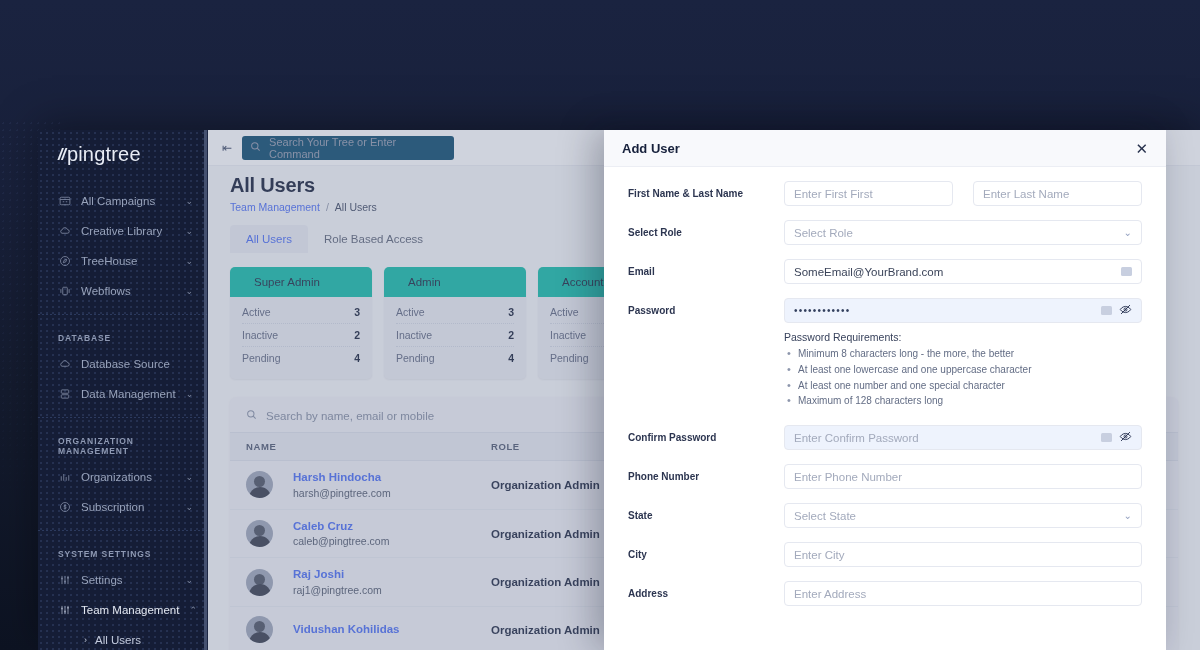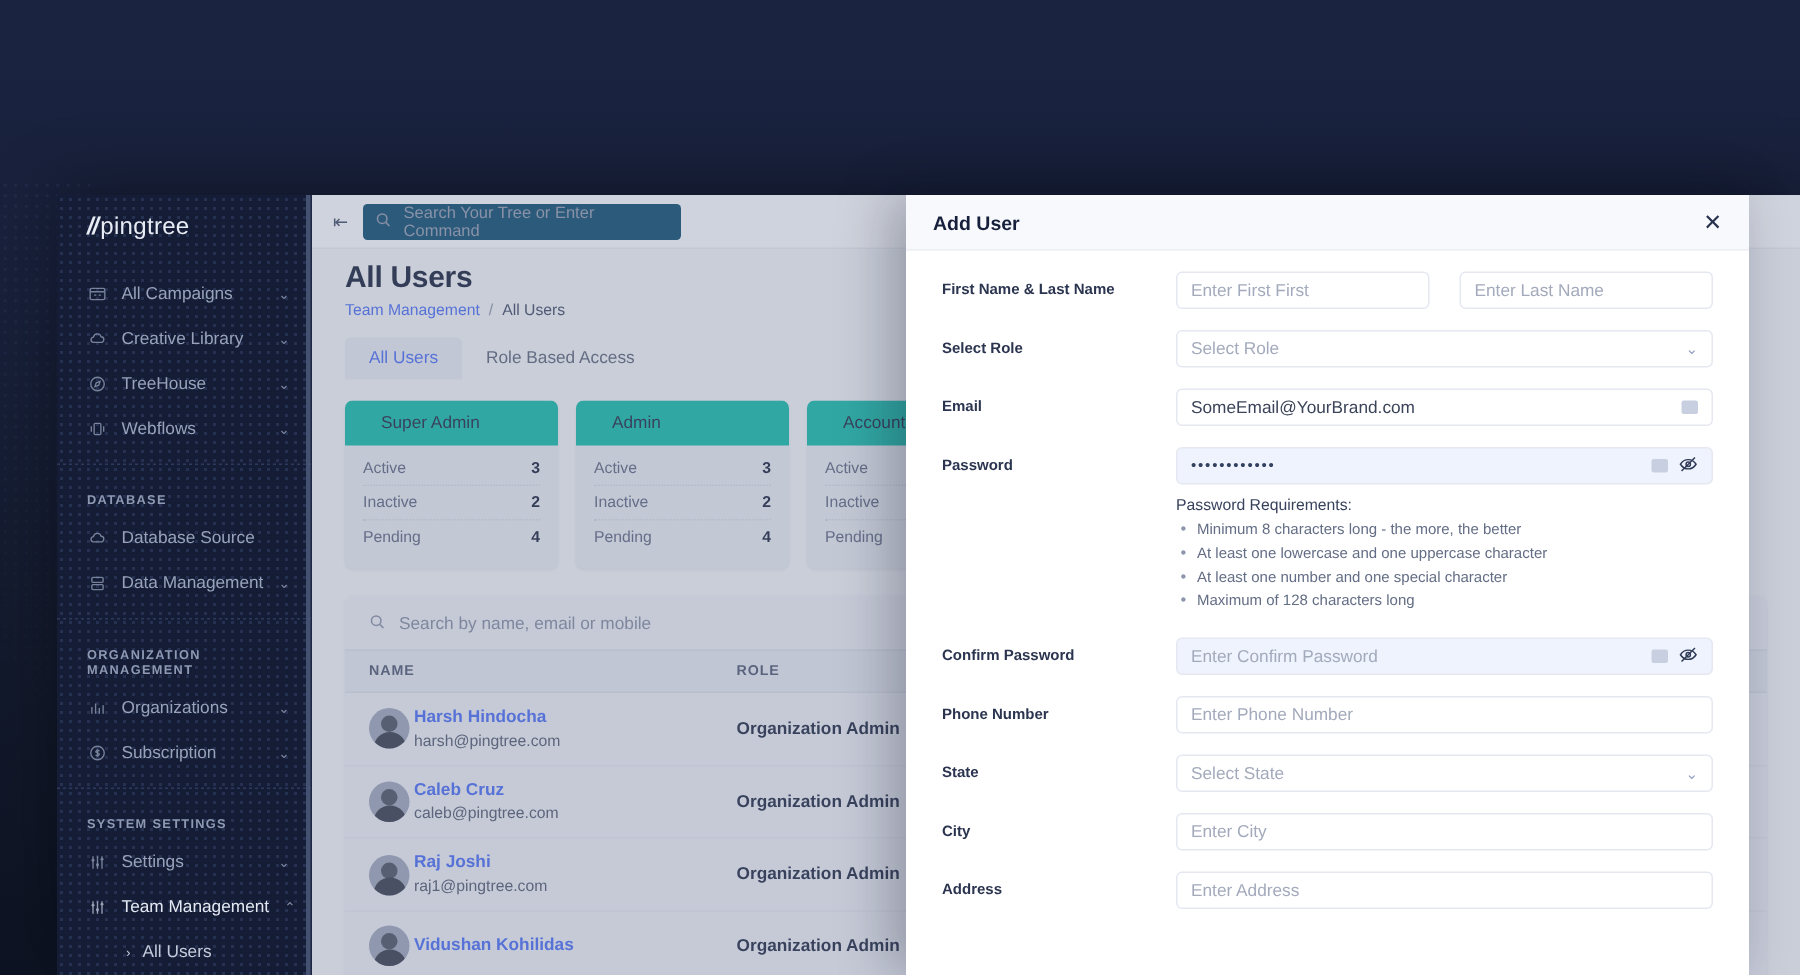--- a/index.html
+++ b/index.html
@@ -43,21 +43,21 @@
   .sidebar {
     width: 170px; flex: 0 0 170px; height: 520px;
     background: #151d36;
     background-image: radial-gradient(rgba(80,100,150,.28) 1px, transparent 1px);
     background-size: 6px 6px;
     position: relative; color: #9aa5bd;
     border-right: 1px solid #1d2744;
   }
   .logo { padding: 13px 0 0 20px; display:flex; align-items:center; gap:2px; }
   .logo-slash { color:#e8ecf5; font-size:16px; font-weight:700; letter-spacing:-1px; font-style: italic; }
-  .logo-text { color:#e8ecf5; font-size:16px; letter-spacing:.2px; }
+  .logo-text { color:#e8ecf5; font-size:20px; letter-spacing:.2px; }
   .nav { margin-top: 20px; }
   .nav-item {
     display: flex; align-items: center; gap: 10px;
     height: 30px; padding: 0 14px 0 20px; font-size: 11.5px;
     color: #98a3bb; cursor: pointer; position: relative;
   }
   .nav-item .ico { width: 13px; height: 13px; flex:0 0 13px; opacity:.75; display:flex; align-items:center; justify-content:center;}
   .nav-item .lbl { flex: 1; white-space: nowrap; }
   .nav-item .chev { font-size: 9px; opacity: .8; }
   .nav-item.sub { padding-left: 46px; gap: 8px; font-size: 11.5px; color:#c3cbdd; }
@@ -130,21 +130,21 @@
   .thead {
     display:flex; padding: 8px 16px; background:#e1e4ec;
     border-top: 1px solid #d6dae5; border-bottom: 1px solid #d6dae5;
     font-size: 9.5px; letter-spacing: .6px; color:#4e5872; font-weight:700;
   }
   .th-name { width: 245px; }
   .th-role { flex:1; }
   .trow {
     display:flex; align-items:center; padding: 9px 16px; border-bottom: 1px solid #dfe2eb;
   }
-  .cell-name { width: 245px; display:flex; align-items:center; gap:3px; }
+  .cell-name { width: 245px; display:flex; align-items:center; gap:20px; }
   .avatar {
     width: 27px; height: 27px; border-radius: 50%; flex:0 0 27px; overflow:hidden;
     background: #9aa2b6; position: relative;
   }
   .avatar .head { position:absolute; left:50%; top:18%; width:11px; height:11px; margin-left:-5.5px; border-radius:50%; background:#4a5162; }
   .avatar .body { position:absolute; left:50%; top:58%; width:22px; height:16px; margin-left:-11px; border-radius:11px 11px 0 0; background:#353c4c; }
   .uname { font-size: 11.5px; color:#4a6cf0; font-weight:700; line-height:1.35; }
   .umail { font-size: 10.5px; color:#50596e; line-height:1.35; }
   .cell-role { flex:1; font-size: 11.5px; font-weight:700; color:#1d2742; }
 

